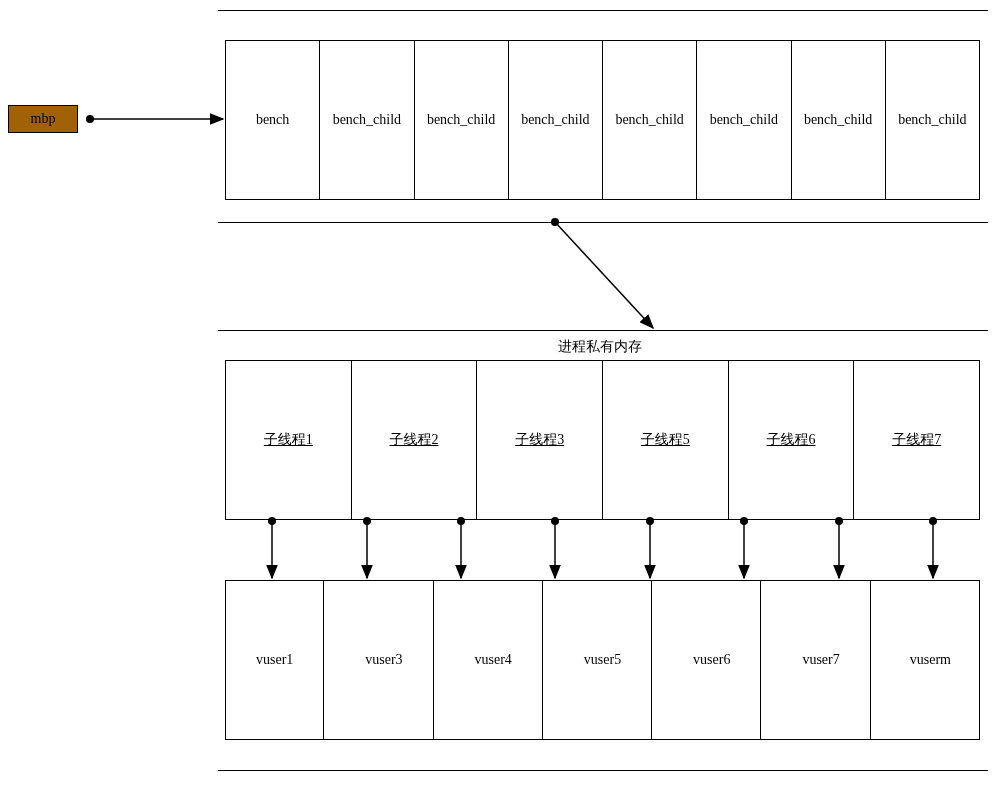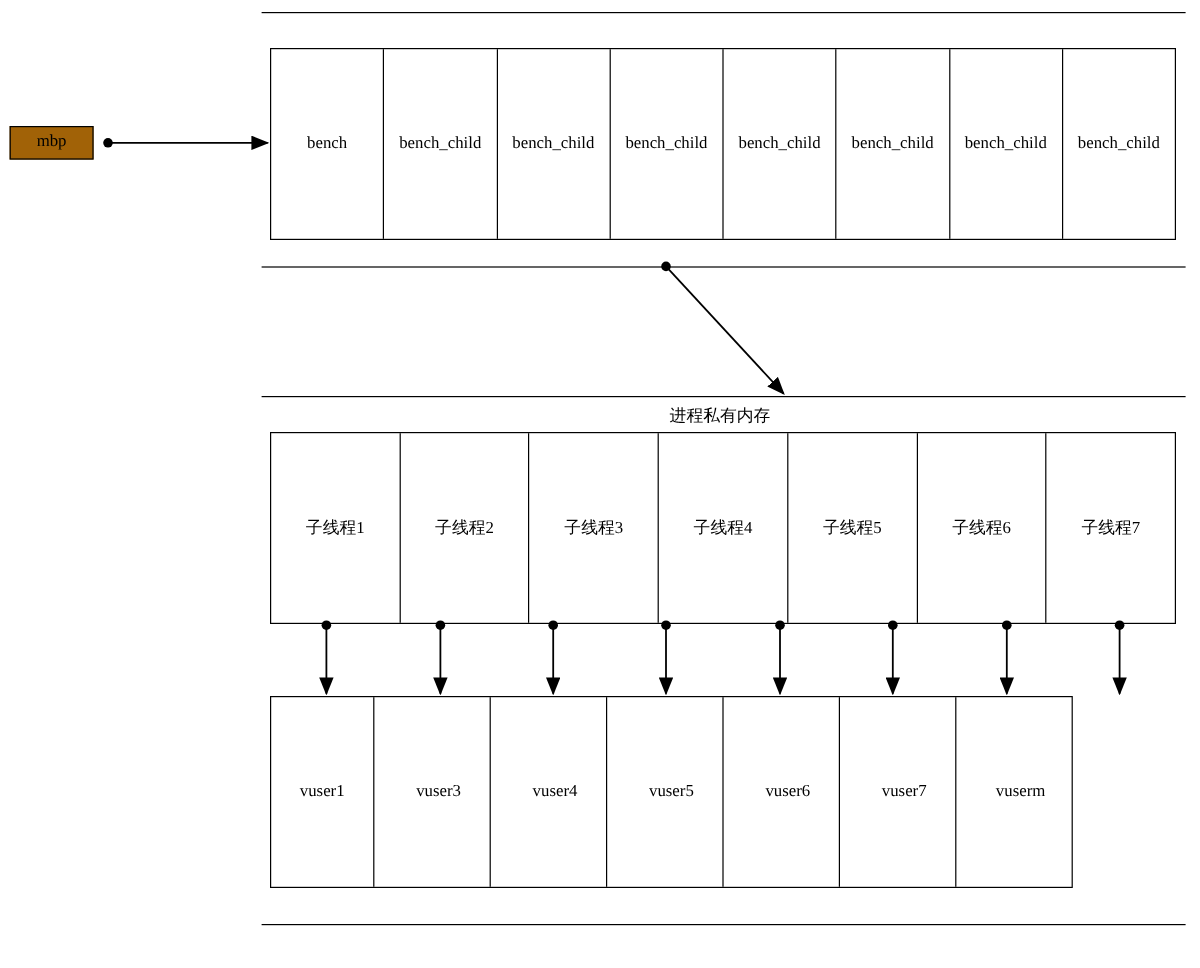--- a/index.html
+++ b/index.html
@@ -91,45 +91,42 @@
   <div class="cell">
       <span>bench_child</span>
     </div>
 </div>
 
 <div class="hline" style="left:218px; top:222px; width:770px;"></div>
 
 <div class="hline" style="left:218px; top:330px; width:770px;"></div>
 <div class="label" style="left:500px; top:338px; width:200px;">进程私有内存</div>
 
-<div class="row" style="left:225px; top:360px; width:755px; height:160px;">
+<div class="row" style="left:225px; top:360px; width:755px; height:160px;text-decoration:underline;">
   <div class="cell">
       <span>子线程1</span>
     </div>
   <div class="cell">
       <span>子线程2</span>
     </div>
   <div class="cell">
       <span>子线程3</span>
-    </div>
-  <div class="cell">
-      <span>子线程4</span>
     </div>
   <div class="cell">
       <span>子线程5</span>
     </div>
   <div class="cell">
       <span>子线程6</span>
     </div>
   <div class="cell">
       <span>子线程7</span>
     </div>
 </div>
 
-<div class="row" style="left:225px; top:580px; width:669px; height:160px;gap:11px;">
+<div class="row" style="left:225px; top:580px; width:755px; height:160px;gap:11px;">
   <div class="cell">
       <span>vuser1</span>
     </div>
   <div class="cell">
       <span>vuser3</span>
     </div>
   <div class="cell">
       <span>vuser4</span>
     </div>
   <div class="cell">

